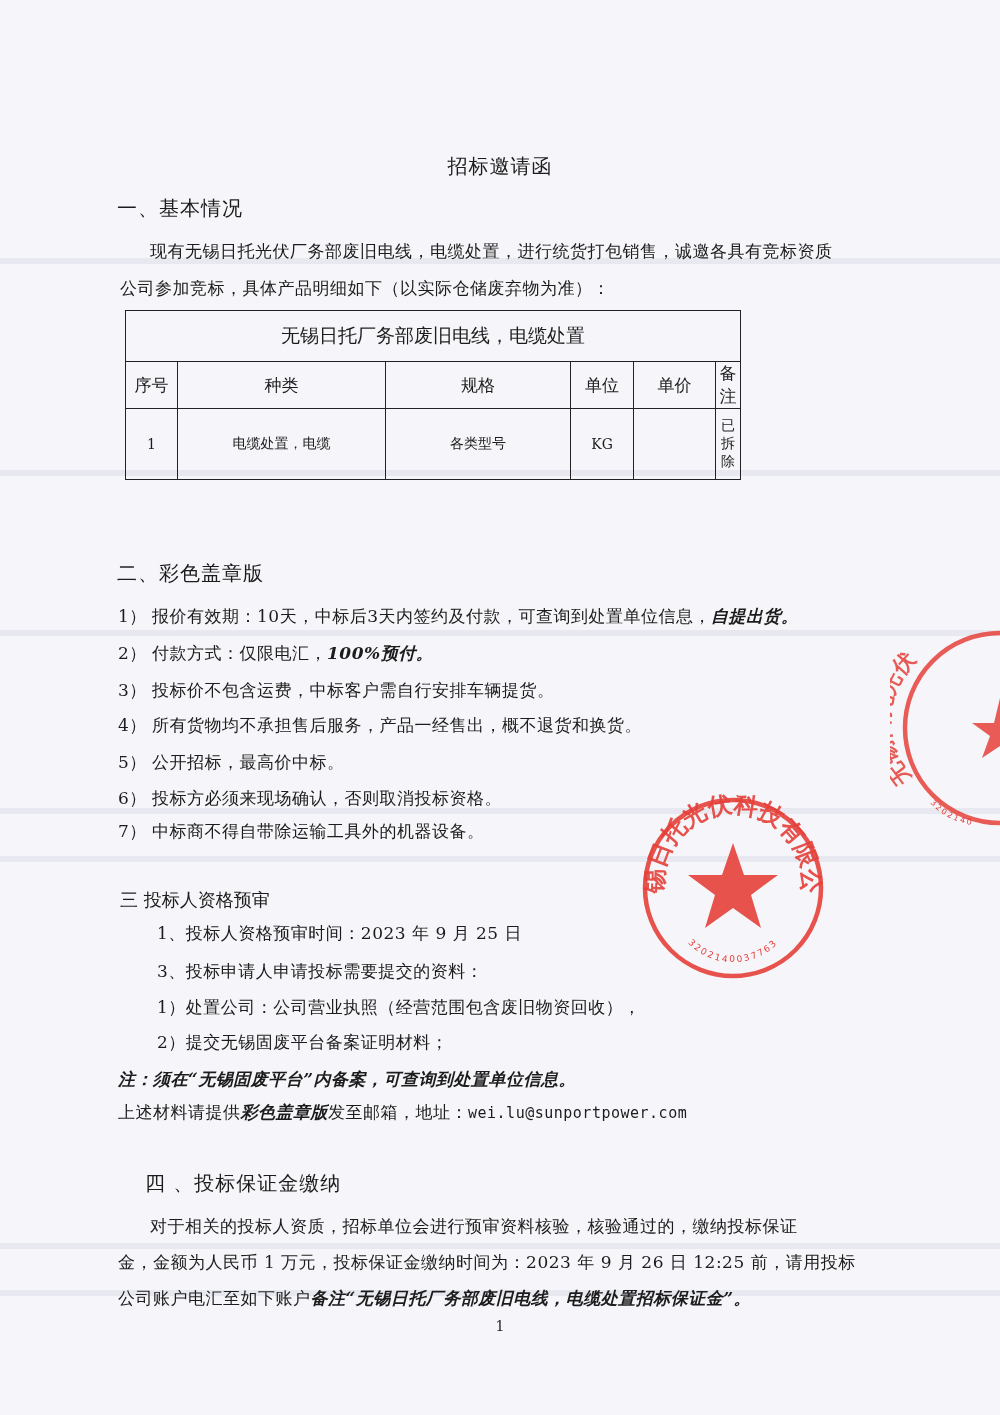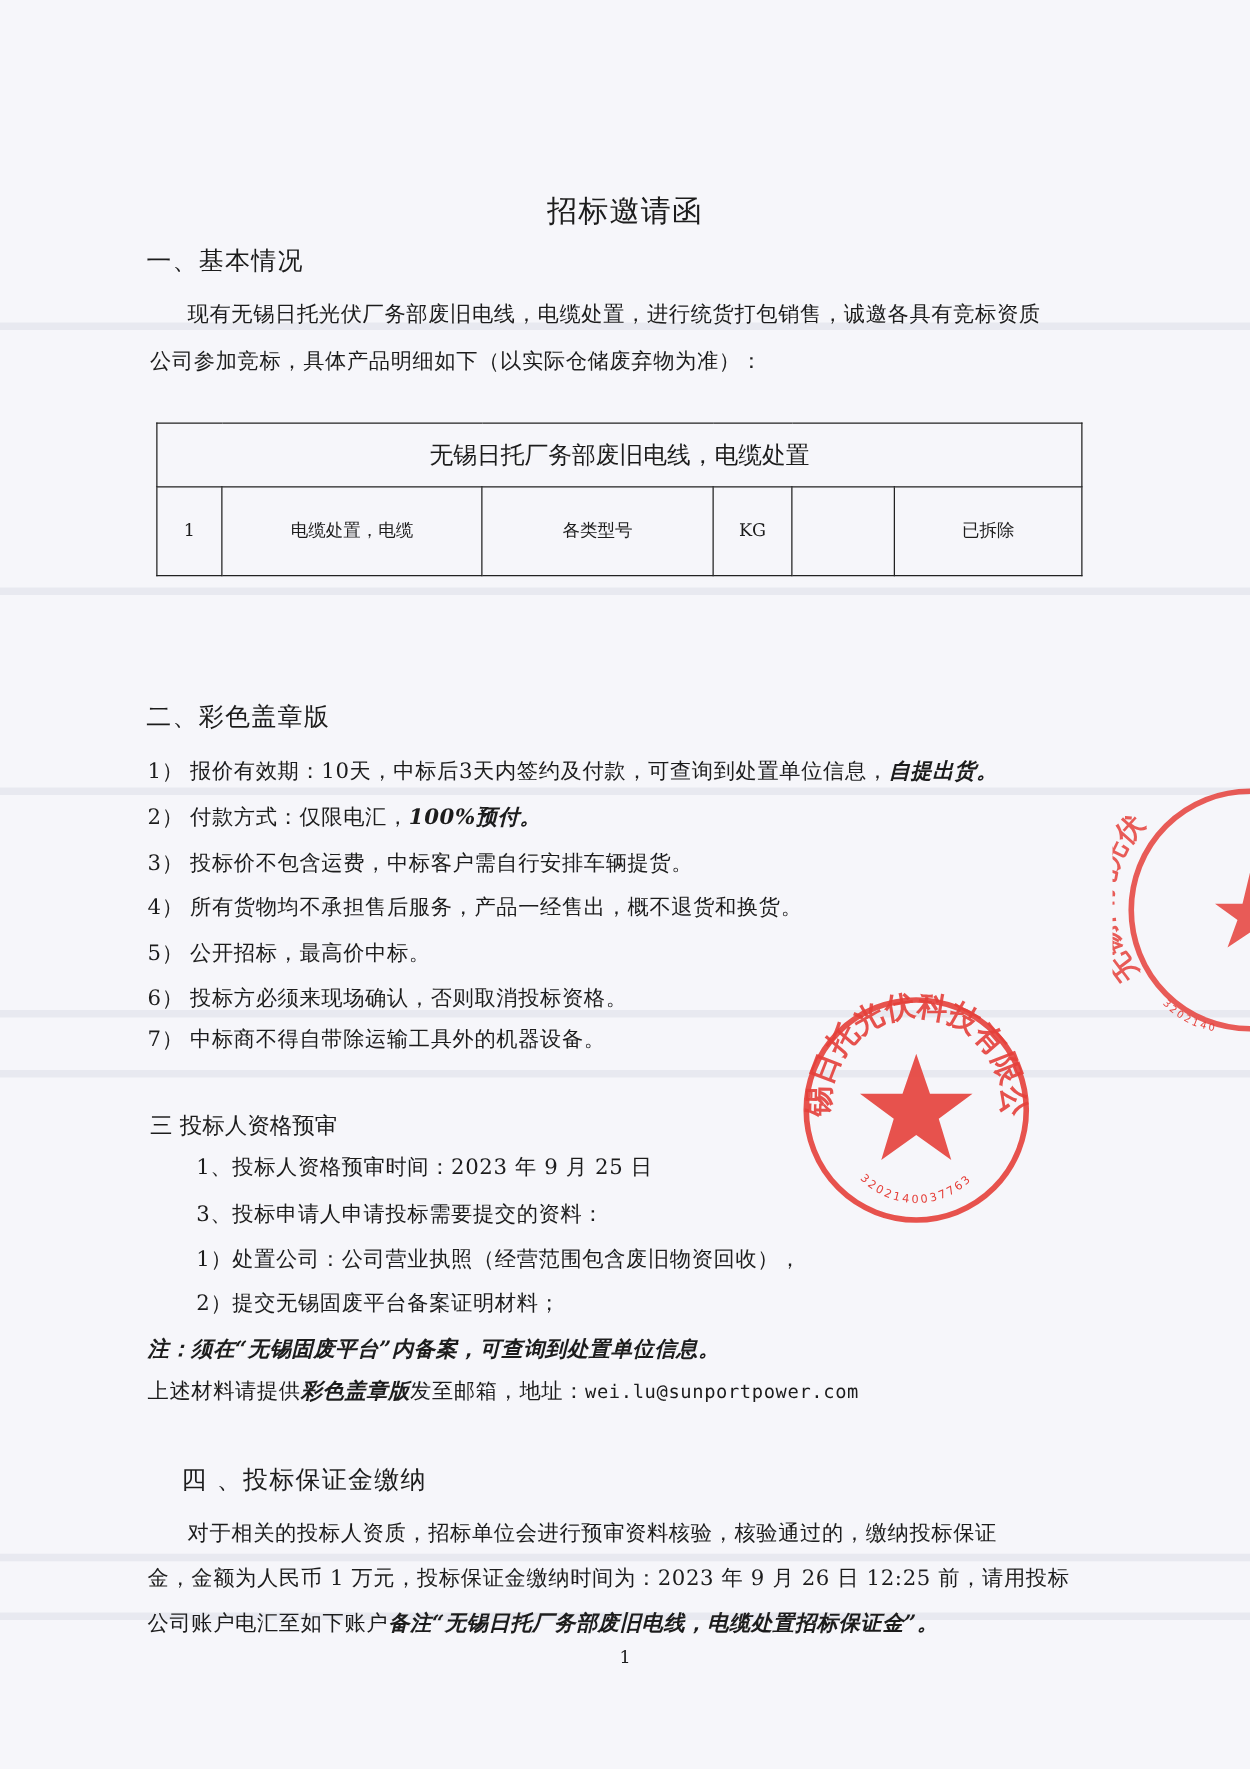--- a/index.html
+++ b/index.html
@@ -3,31 +3,30 @@
 <meta charset="utf-8">
 <style>
   html, body { margin: 0; padding: 0; }
   body {
     width: 1000px; height: 1415px; position: relative; overflow: hidden;
     background: #f6f6fa;
     font-family: "DejaVu Serif", "Liberation Serif", serif;
     color: #1c1c1c;
   }
   .scanline { position: absolute; left: 0; width: 1000px; height: 6px; background: rgba(215,218,228,0.45); }
-  .page-title { position: absolute; top: 153px; left: 0; width: 1000px; text-align: center; font-size: 24px; letter-spacing: 1px; }
+  .page-title { position: absolute; top: 153px; left: 0; width: 1000px; text-align: center; font-size: 20px; letter-spacing: 1px; }
   .h1 { position: absolute; left: 117px; font-size: 20px; letter-spacing: 1px; }
   .h3 { position: absolute; left: 120px; font-size: 18px; text-align: right; }
   .p { position: absolute; font-size: 17px; white-space: nowrap; letter-spacing: 0.5px; }
   .b { font-weight: bold; font-style: italic; }
   .mono { font-family: "DejaVu Sans Mono", "Liberation Mono", monospace; font-size: 15px; }
 
   table.items {
-    position: absolute; left: 125px; top: 310px; width: 741px; border-collapse: collapse;
+    position: absolute; left: 125px; top: 310px; width: 616px; border-collapse: collapse;
     font-size: 16px;
-    margin-top: 28px;
   }
   table.items td { border: 1.5px solid #222; text-align: center; padding: 0; }
   .t-title td { height: 50px; font-size: 19px; }
   .t-head td { height: 34px; font-size: 17px; }
   .t-row td { height: 70px; font-size: 14px; }
 
   .seal { position: absolute; }
   .pagenum { position: absolute; top: 1318px; left: 0; width: 1000px; text-align: center; font-size: 14px; }
 </style>
 </head>
@@ -53,20 +52,28 @@
       <col style="width:208px">
       <col style="width:185px">
       <col style="width:63px">
       <col style="width:82px">
       <col>
   </colgroup>
   <tbody>
       <tr class="t-title">
         <td colspan="6">无锡日托厂务部废旧电线，电缆处置</td>
       </tr>
+  <tr class="t-head">
+    <td>序号</td>
+    <td>种类</td>
+    <td>规格</td>
+    <td>单位</td>
+    <td>单价</td>
+    <td>备注</td>
+  </tr>
   <tr class="t-row">
     <td>1</td>
     <td>电缆处置，电缆</td>
     <td>各类型号</td>
     <td>KG</td>
     <td></td>
     <td>已拆除</td>
   </tr>
 </tbody>
   </table>

